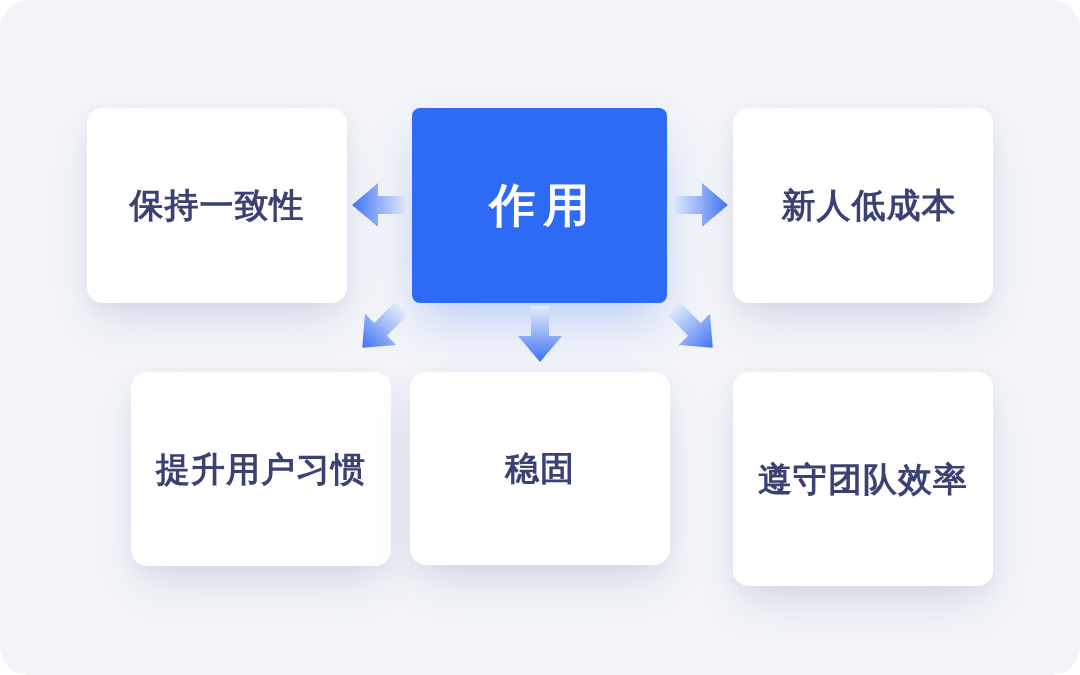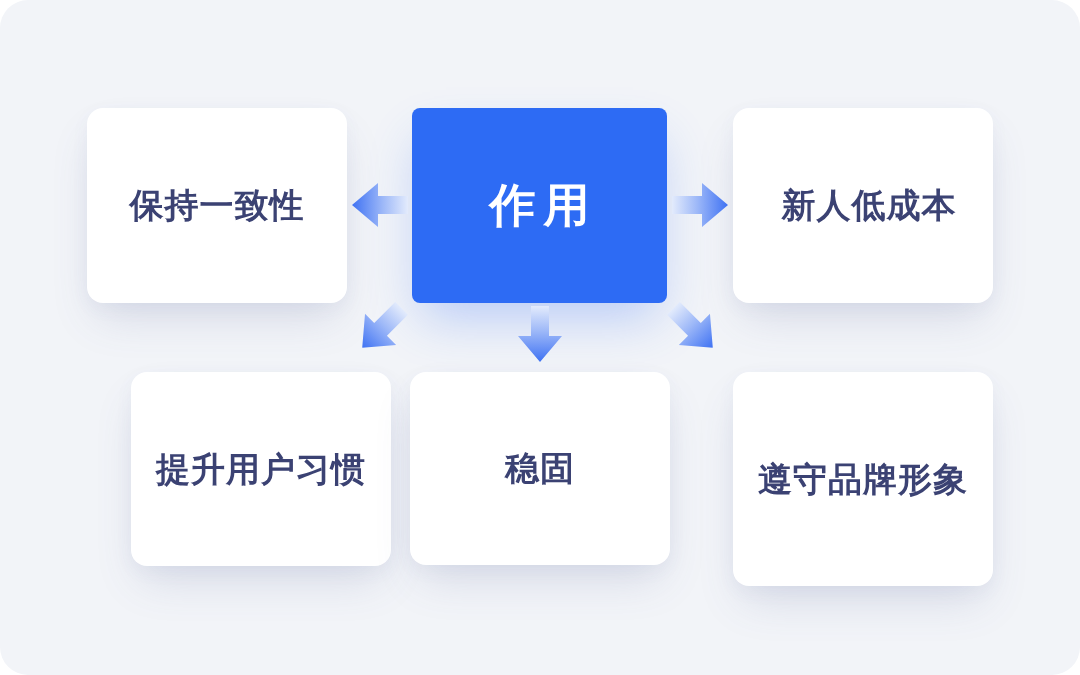--- a/index.html
+++ b/index.html
@@ -107,21 +107,21 @@
 
   <div class="card bc">
     <div class="card-text">
       <span>稳固</span>
     </div>
   </div>
 
   <div class="card br">
     <div class="card-text">
       <span>遵守</span>
-      <span>品牌形象</span>
+      <span>团队效率</span>
     </div>
   </div>
 
   <div class="arrow a-left">
     <svg viewBox="0 0 56 48">
         <polygon points="0,15 30,15 30,2 56,24 30,46 30,33 0,33" fill="url(#agrad)"></polygon>
       </svg>
   </div>
   <div class="arrow a-right">
     <svg viewBox="0 0 56 48">

